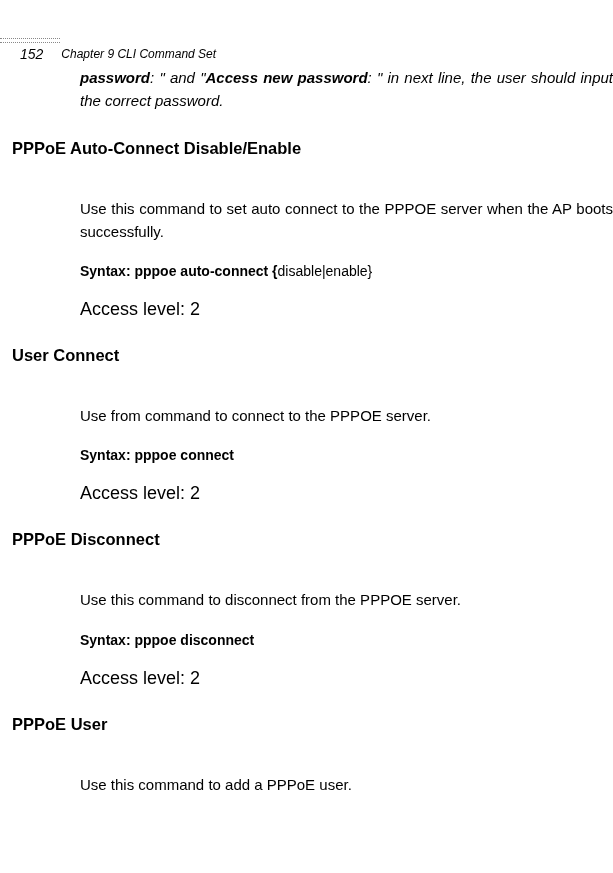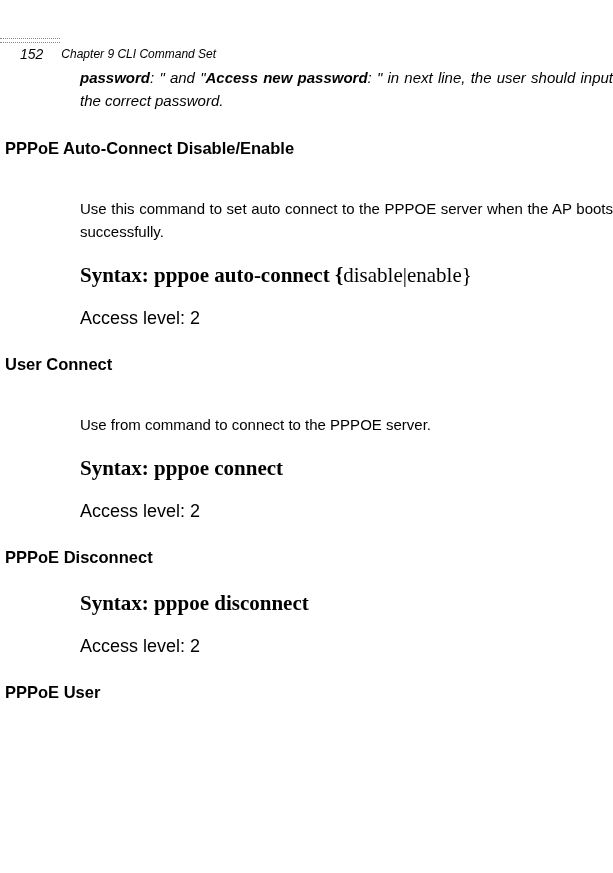--- a/index.html
+++ b/index.html
@@ -71,33 +71,32 @@
       text-align: justify;
     }
     .intro-para .bold {
       font-weight: bold;
     }
     .section-header {
       font-weight: bold;
       font-size: 16.5px;
       margin-left: -80px;
       margin-bottom: 24px;
-      padding-left: 5px;
+      padding-left: 12px;
     }
     .body-text {
       font-size: 15px;
       line-height: 1.55;
       margin-bottom: 20px;
       text-align: justify;
       margin-top: 39px;
     }
     .syntax-line {
-      font-size: 21px;
+      font-size: 14px;
       margin-bottom: 20px;
-      font-family: Liberation Serif, serif;
     }
     .syntax-line .bold {
       font-weight: bold;
     }
     .access-level {
       font-weight: normal;
       font-size: 18px;
       margin-bottom: 26px;
     }
     .last {
@@ -127,20 +126,22 @@
   <p class="access-level">Access level: 2</p>
 
   <h2 class="section-header">User Connect</h2>
   <p class="body-text">Use from command to connect to the PPPOE server.</p>
   <p class="syntax-line">
     <span class="bold">Syntax: pppoe connect</span>
   </p>
   <p class="access-level">Access level: 2</p>
 
   <h2 class="section-header">PPPoE Disconnect</h2>
+  <p class="body-text">Use this command to disconnect from the PPPOE server.</p>
   <p class="syntax-line">
     <span class="bold">Syntax: pppoe disconnect</span>
   </p>
   <p class="access-level">Access level: 2</p>
 
   <h2 class="section-header">PPPoE User</h2>
+  <p class="body-text last">Use this command to add a PPPoE user.</p>
 
 </div>
 
 </body></html>

